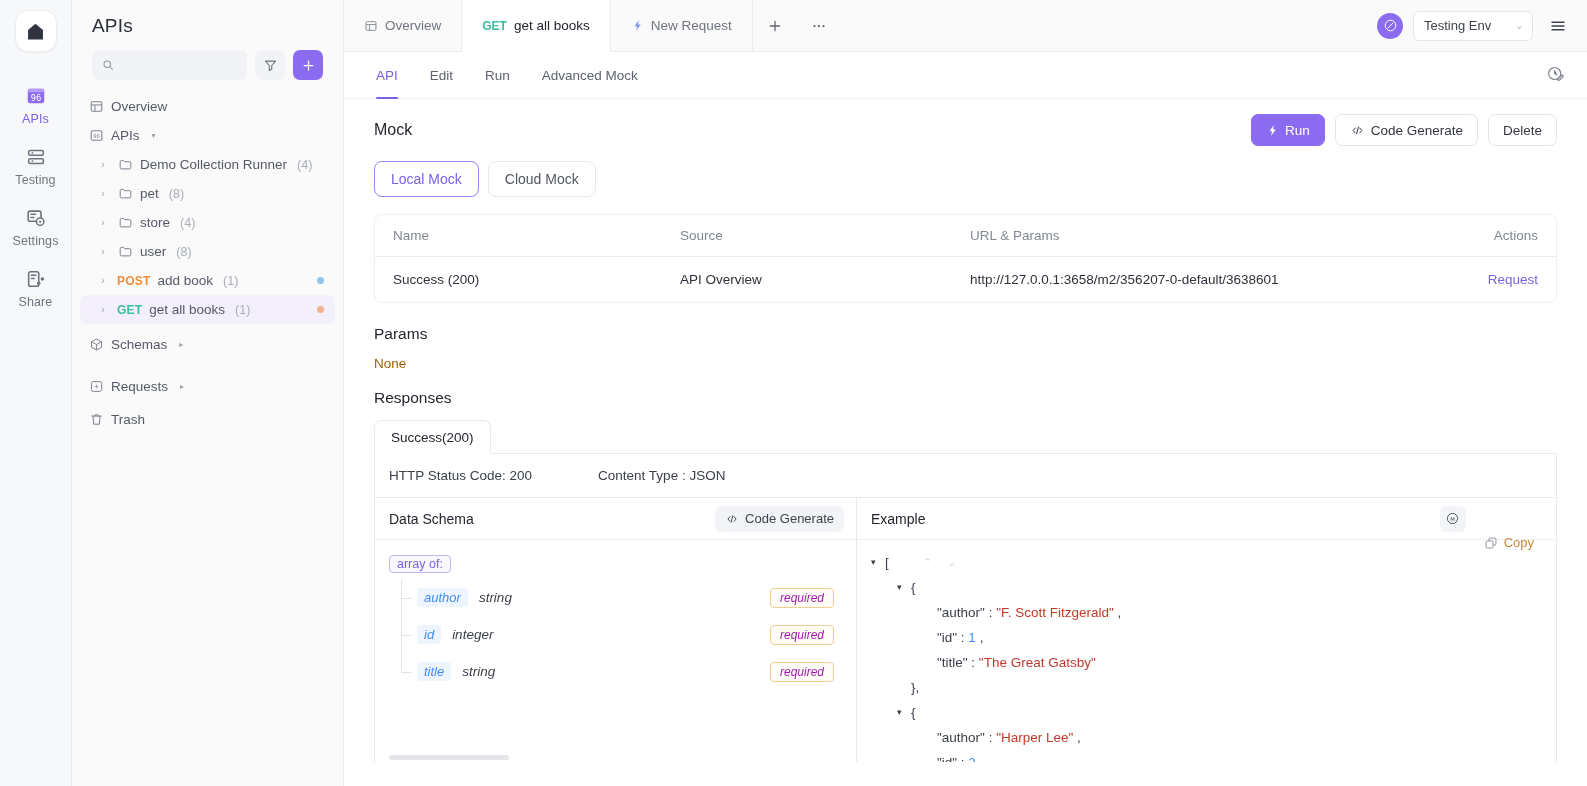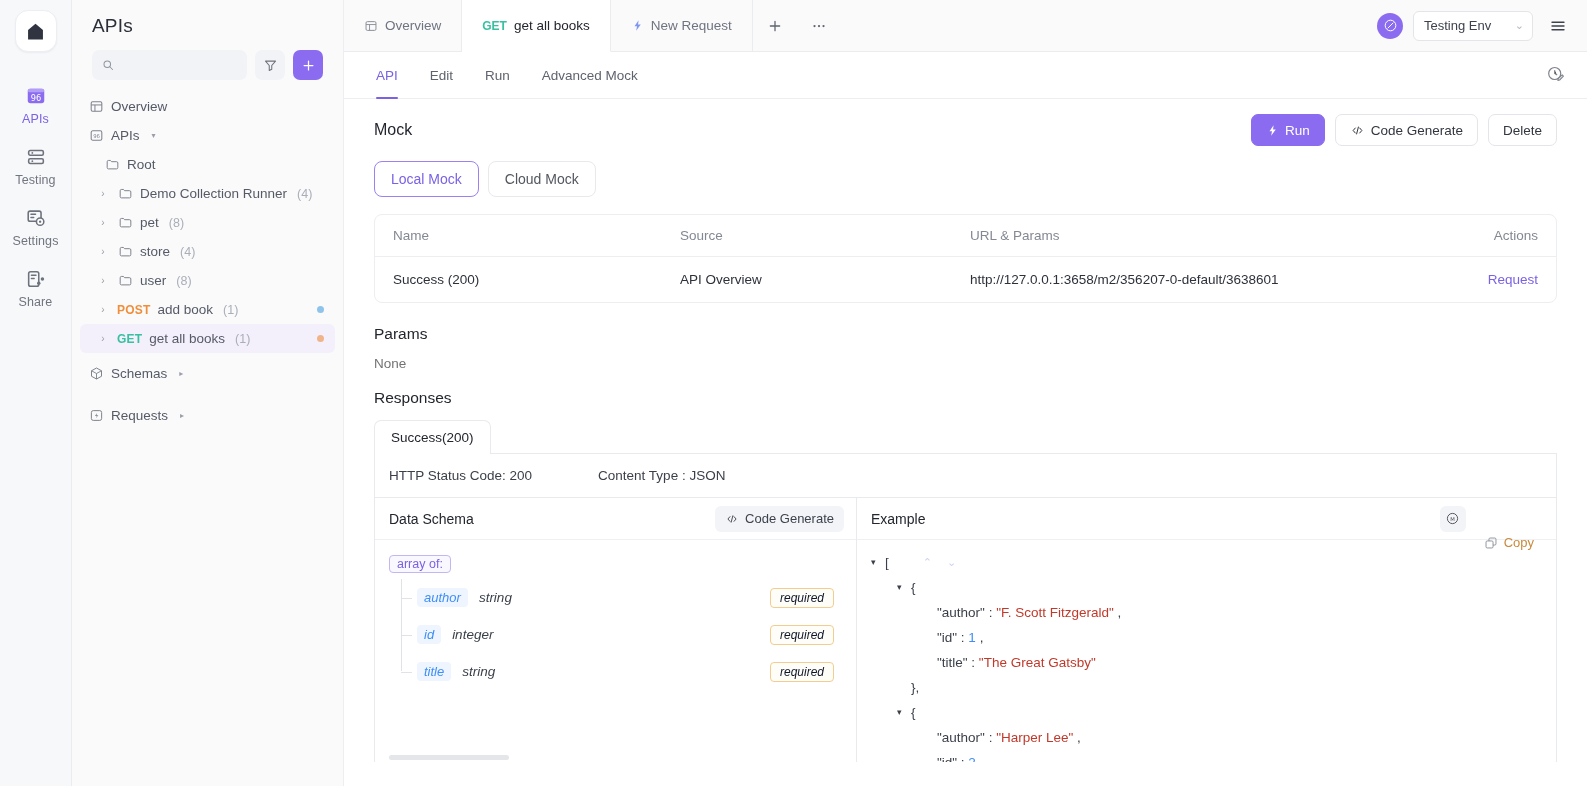--- a/index.html
+++ b/index.html
@@ -166,21 +166,21 @@
   .thead, .trow { display: flex; align-items: center; font-size: 13.5px; }
   .thead { height: 42px; color: #838893; border-bottom: 1px solid #edeef1; }
   .trow  { height: 45px; color: #2d313a; }
   .c-name { width: 305px; padding-left: 18px; }
   .c-src  { width: 290px; }
   .c-url  { flex: 1; }
   .c-act  { width: 120px; text-align: right; padding-right: 18px; }
   .c-act a { color: #7b61e4; text-decoration: none; cursor: pointer; }
 
   .blk-title { font-size: 15.5px; color: #23262e; margin-top: 22px; }
-  .blk-none  { font-size: 13.5px; color: #737373; margin-top: 13px; }
+  .blk-none  { font-size: 13.5px; color: #a16207; margin-top: 13px; }
 
   .resp-tabs { display: flex; margin-top: 13px; position: relative; }
   .resp-tab {
     height: 34px; padding: 0 16px; display: flex; align-items: center;
     font-size: 13.5px; color: #23262e; border: 1px solid #e8eaee;
     border-bottom: 0; border-radius: 7px 7px 0 0; background: #fff; cursor: pointer;
   }
   .resp-underline { flex: 1; border-bottom: 1px solid #e8eaee; }
 
   .resp-meta {
@@ -219,21 +219,21 @@
   .schema-rows { margin-top: 6px; position: relative; }
   .srow {
     display: flex; align-items: center; height: 37px; padding-left: 28px; position: relative; font-style: italic;
   }
   .srow .key {
     font-size: 13px; color: #3e8ef7; background: #eef5fe;
     border-radius: 4px; padding: 2px 7px;
   }
   .srow .typ { font-size: 13.5px; color: #3a3f49; margin-left: 11px; }
   .srow .req {
-    margin-left: auto; margin-right: 8px; font-size: 12px; color: #0f172a;
+    margin-left: auto; margin-right: 8px; font-size: 12px; color: #a21caf;
     border: 1px solid #f3cd90; border-radius: 4px; padding: 2px 9px; background: #fffdf8;
   }
   .tree-vline {
     position: absolute; left: 12px; top: 0; bottom: 19px; width: 1px; background: #e0e2e7;
   }
   .srow::before {
     content: ""; position: absolute; left: 12px; top: 50%; width: 11px; height: 1px; background: #e0e2e7;
   }
 
   .json { font-family: "Liberation Sans", sans-serif; font-size: 13.5px; line-height: 25px; color: #2b303a; }
@@ -342,28 +342,20 @@
         <span class="ico">
           <svg width="15" height="15" viewBox="0 0 24 24">
             <rect x="3.5" y="4.5" width="17" height="15" rx="2.5" fill="none" stroke="#7e838d" stroke-width="1.7"></rect>
             <text x="12" y="16" font-size="8.5" fill="#7e838d" text-anchor="middle" font-family="DejaVu Sans, sans-serif">96</text>
           </svg>
         </span>
         <span class="nm">APIs</span>
         <span class="tiny-caret">▾</span>
       </div>
 
-      <div class="tr" style="padding-left:24px;">
-        <span class="ico">
-          <svg width="15" height="15" viewBox="0 0 24 24">
-            <path d="M3.5 7.5a2 2 0 0 1 2-2h3.2l1.8 2h8a2 2 0 0 1 2 2v7.5a2 2 0 0 1-2 2h-13a2 2 0 0 1-2-2V7.5z" fill="none" stroke="#7e838d" stroke-width="1.6"></path>
-          </svg>
-        </span>
-        <span class="nm">Root</span>
-      </div>
 
       <div class="tr" style="padding-left:16px;">
         <span class="caret">›</span>
         <span class="ico">
           <svg width="15" height="15" viewBox="0 0 24 24">
             <path d="M3.5 7.5a2 2 0 0 1 2-2h3.2l1.8 2h8a2 2 0 0 1 2 2v7.5a2 2 0 0 1-2 2h-13a2 2 0 0 1-2-2V7.5z" fill="none" stroke="#7e838d" stroke-width="1.6"></path>
           </svg>
         </span>
         <span class="nm">Demo Collection Runner</span>
         <span class="cnt">(4)</span>
@@ -433,20 +425,28 @@
         <span class="ico">
           <svg width="15" height="15" viewBox="0 0 24 24">
             <rect x="3.8" y="4.2" width="16.4" height="15.6" rx="3" fill="none" stroke="#7e838d" stroke-width="1.6"></rect>
             <path d="M13 7.8 9.5 12.6h3L11 16.4l4-5h-3l1-3.6z" fill="#7e838d"></path>
           </svg>
         </span>
         <span class="nm">Requests</span>
         <span class="tiny-caret">▸</span>
       </div>
 
+      <div class="tr" style="padding-left:8px;margin-top:4px;">
+        <span class="ico">
+          <svg width="15" height="15" viewBox="0 0 24 24">
+            <path d="M4.5 6.5h15M9.5 6.5V4.6h5v1.9M6.5 6.5l1 13h9l1-13" fill="none" stroke="#7e838d" stroke-width="1.6" stroke-linecap="round" stroke-linejoin="round"></path>
+          </svg>
+        </span>
+        <span class="nm">Trash</span>
+      </div>
 
     </div>
   </div>
 
   <div class="main">
 
     <div class="tabbar">
       <div class="tab">
         <svg width="14" height="14" viewBox="0 0 24 24">
           <rect x="3.5" y="4.5" width="17" height="15" rx="2.2" fill="none" stroke="#8a8f99" stroke-width="1.7"></rect>

